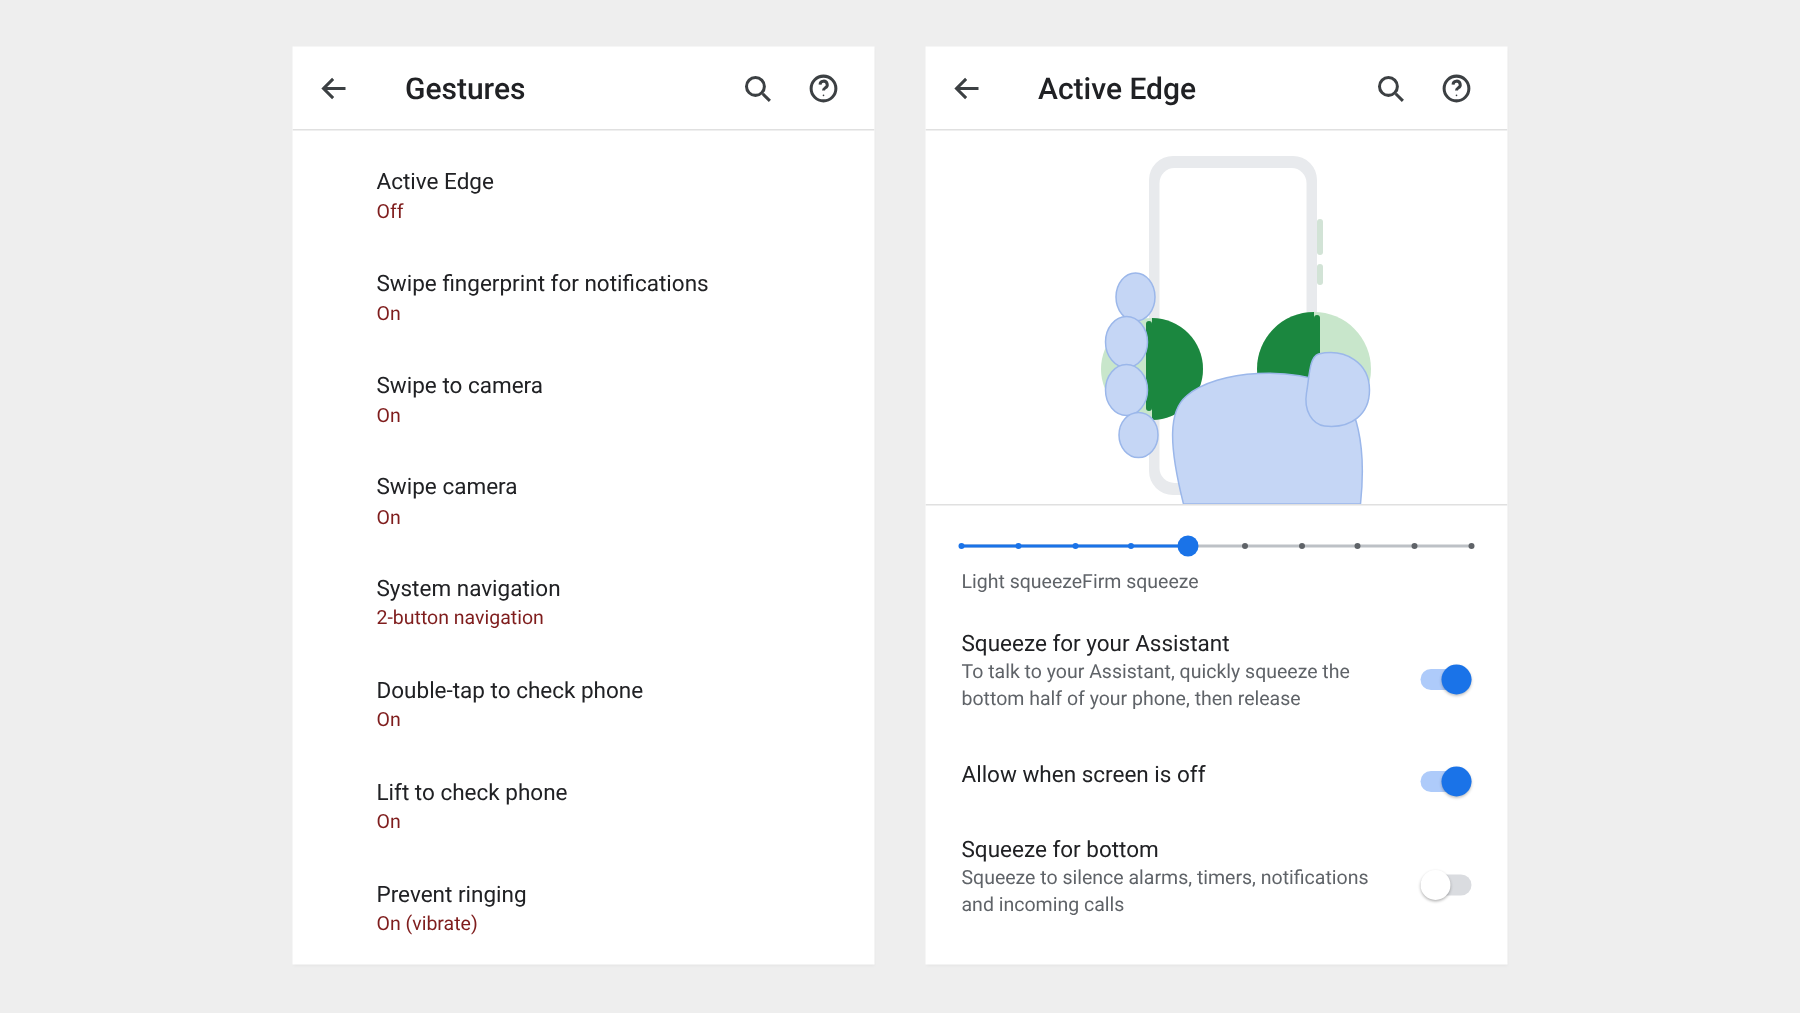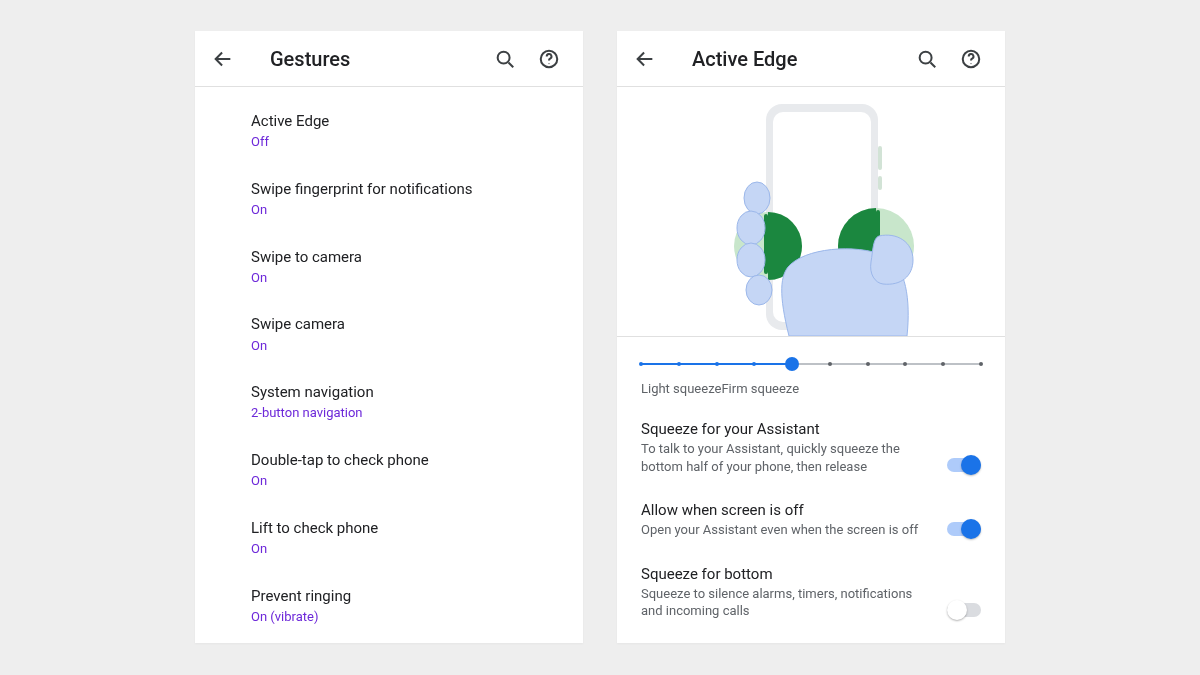--- a/index.html
+++ b/index.html
@@ -51,21 +51,21 @@
     padding: 14px 24px 14px 56px;
     cursor: pointer;
   }
   .item .primary {
     font-size: 15px;
     color: #202124;
     line-height: 1.35;
   }
   .item .secondary {
     font-size: 13px;
-    color: #6d28d9;
+    color: #7f1d1d;
     margin-top: 2px;
     line-height: 1.35;
   }
 
   
   .hero {
     height: 250px;
     border-bottom: 1px solid #e0e0e0;
     display:flex; align-items:flex-end; justify-content:center;
     overflow: hidden;
@@ -104,21 +104,21 @@
   }
   .slider-tick.active { background:#1a73e8; }
   .slider-labels {
     display:flex; justify-content:flex-start;
     font-size: 13px; color:#5f6368;
     margin-top: 6px;
     margin-bottom: 10px;
   }
 
   .switchrow {
-    display:flex; align-items:flex-end;
+    display:flex; align-items:center;
     padding: 14px 0 12px 0;
   }
   .switchrow .text { flex:1; padding-right: 12px; }
   .switchrow .primary { font-size:15px; color:#202124; }
   .switchrow .secondary { font-size:13px; color:#5f6368; margin-top:2px; line-height:1.35; }
 
   .switch {
     position: relative;
     width: 34px; height: 20px;
     margin-top: 10px;
@@ -288,21 +288,20 @@
             <div class="secondary">To talk to your Assistant, quickly squeeze the bottom half of your phone, then release</div>
           </div>
           <div class="switch on">
             <div class="track"></div>
             <div class="knob"></div>
           </div>
         </div>
         <div class="switchrow">
           <div class="text">
             <div class="primary">Allow when screen is off</div>
-            <div class="secondary">Open your Assistant even when the screen is off</div>
           </div>
           <div class="switch on">
             <div class="track"></div>
             <div class="knob"></div>
           </div>
         </div>
         <div class="switchrow">
           <div class="text">
             <div class="primary">Squeeze for bottom</div>
             <div class="secondary">Squeeze to silence alarms, timers, notifications and incoming calls</div>

